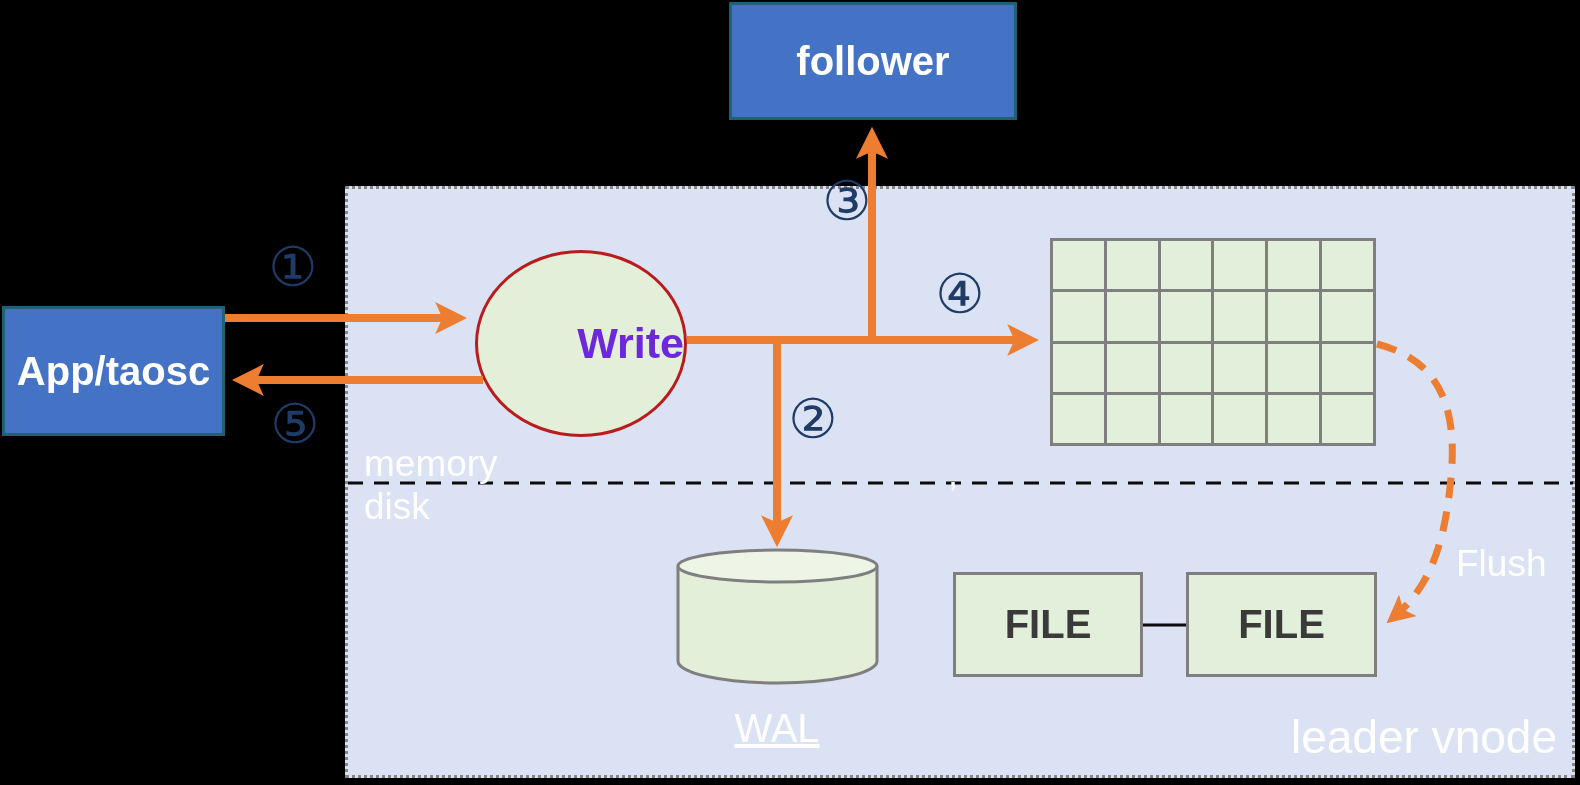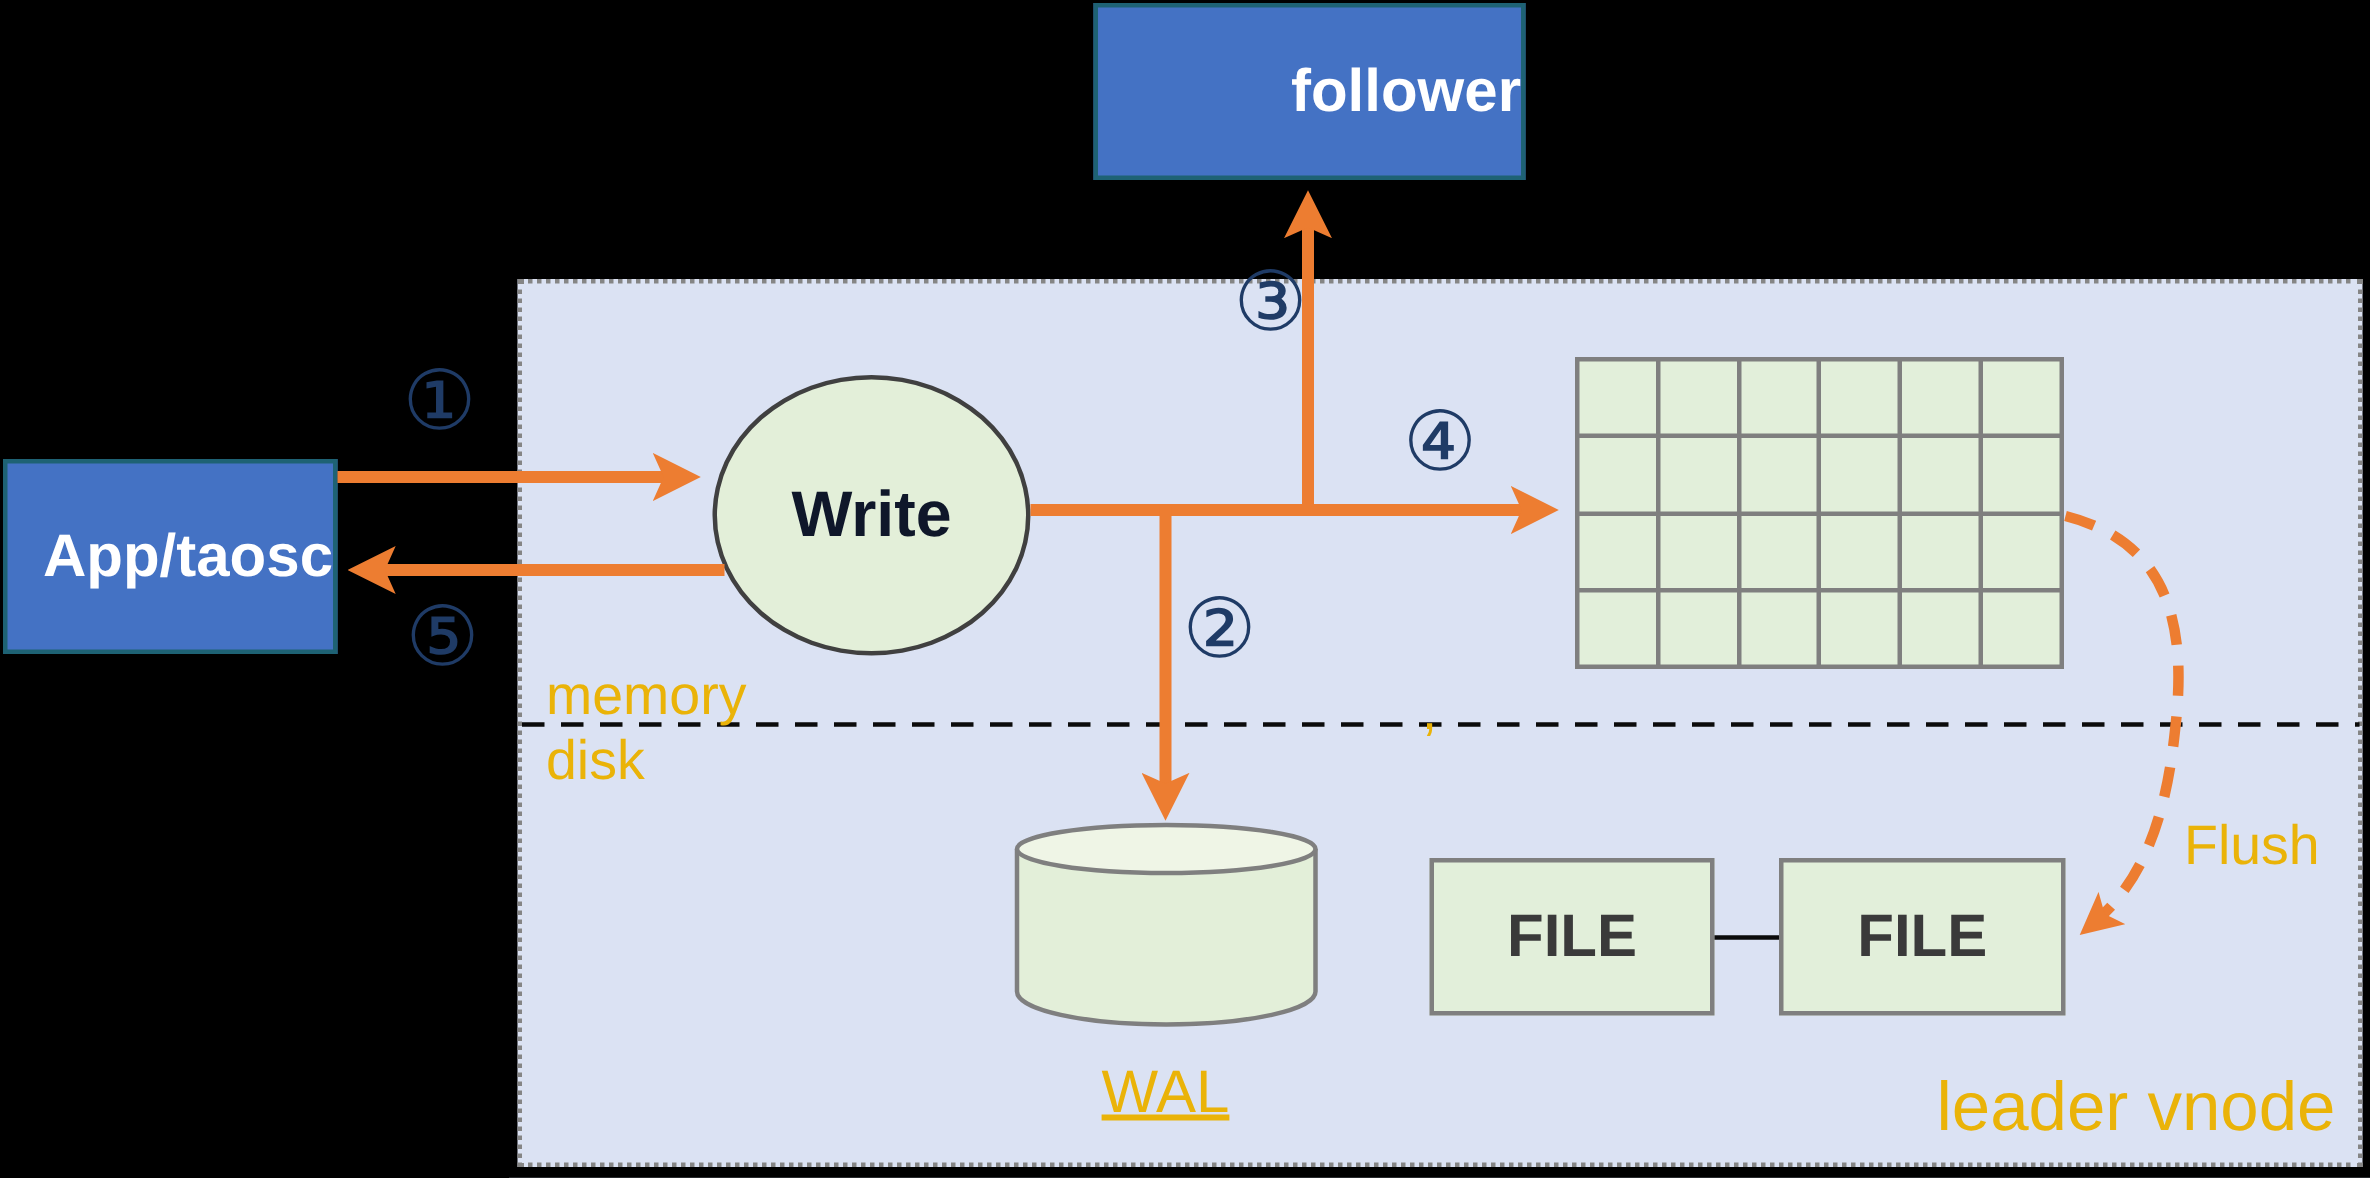--- a/index.html
+++ b/index.html
@@ -9,49 +9,49 @@
   }
   
   .leader-box{
     position:absolute;left:345px;top:186px;width:1230px;height:592px;
     background:#DBE2F3;border:3px dotted #858585;box-sizing:border-box;
   }
   
   .blue-node{
     position:absolute;background:#4472C4;border:3px solid #1E6274;box-sizing:border-box;
     color:#fff;font-weight:bold;display:flex;flex-direction:column;
-    align-items:flex-end;justify-content:center;text-align:center;
+    align-items:center;justify-content:center;text-align:center;
   }
   .follower{left:729px;top:2px;width:288px;height:118px;font-size:40px;line-height:47px;}
   .app{left:2px;top:290px;width:223px;height:130px;font-size:40px;margin-top:16px;}
   
   .write-circle{
     position:absolute;left:475px;top:250px;width:212px;height:187px;
-    background:#E3EFD9;border:3px solid #404040;border-radius:50%;box-sizing:border-box;
-    display:flex;align-items:center;justify-content:center;
-    font-size:43px;font-weight:bold;color:#0f172a;
+    background:#E3EFD9;border:3px solid #b91c1c;border-radius:50%;box-sizing:border-box;
+    display:flex;align-items:center;justify-content:flex-end;
+    font-size:43px;font-weight:bold;color:#6d28d9;
   }
   
   .grid{
     position:absolute;left:1050px;top:238px;width:326px;height:208px;
     display:grid;gap:3px;background:#7F7F7F;border:3px solid #7F7F7F;box-sizing:border-box;
   }
   .grid .cell{background:#E2EFDA;}
   
   .file-box{
     position:absolute;background:#E2EFDA;border:3px solid #7F7F7F;box-sizing:border-box;
     display:flex;align-items:center;justify-content:center;
     font-size:40px;font-weight:bold;color:#3A3A3A;text-align:center;
   }
   .file-left{left:953px;top:572px;width:190px;height:105px;}
   .file-right{left:1186px;top:572px;width:191px;height:105px;}
   
   .overlay{position:absolute;left:0;top:0;width:1580px;height:785px;}
   
-  .lbl{position:absolute;color:#eab308;line-height:1.1;}
+  .lbl{position:absolute;color:#ffffff;line-height:1.1;}
   .lbl-memory{left:364px;top:444px;font-size:37px;}
   .lbl-disk{left:364px;top:487px;font-size:37px;}
   .lbl-wal{left:707px;top:706px;width:140px;text-align:center;font-size:40px;text-decoration:underline;}
   .lbl-flush{left:1456px;top:512px;font-size:37px;margin-top:32px;}
   .lbl-leader{right:23px;top:712px;font-size:46px;}
   .lbl-comma{left:948px;top:456px;font-size:36px;line-height:1;}
   .step{
     position:absolute;width:56px;text-align:center;line-height:1;
     font-family:"DejaVu Sans",sans-serif;font-size:55px;color:#1F3B66;font-weight:normal;
   }

